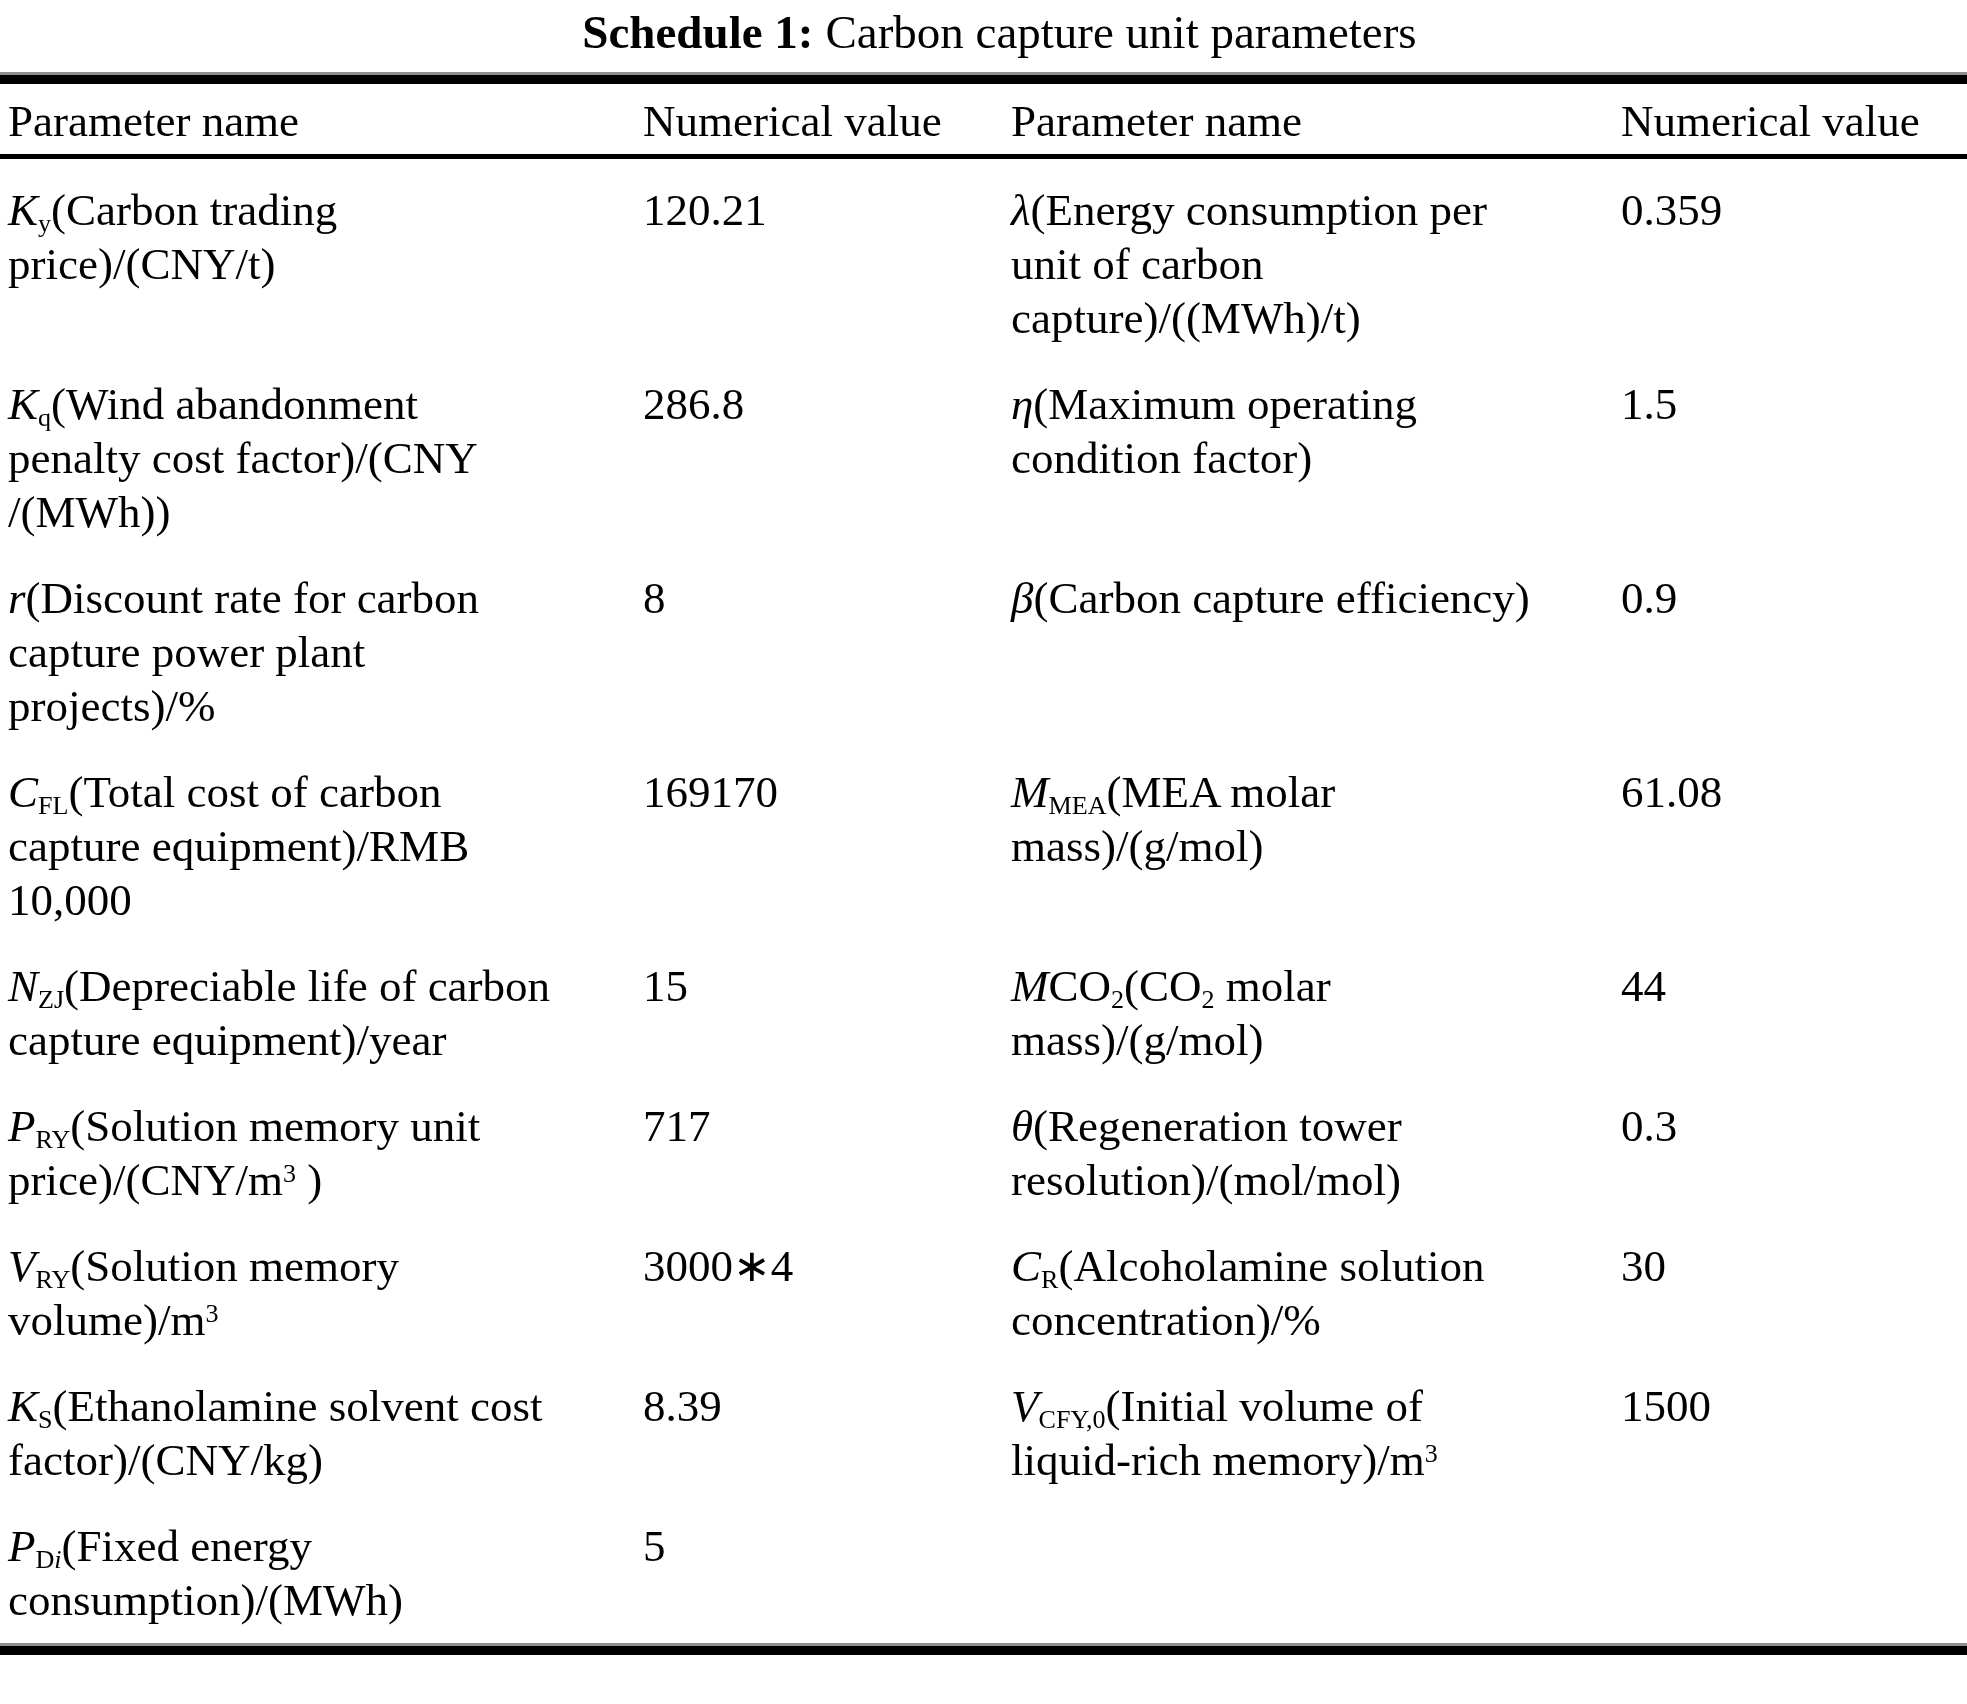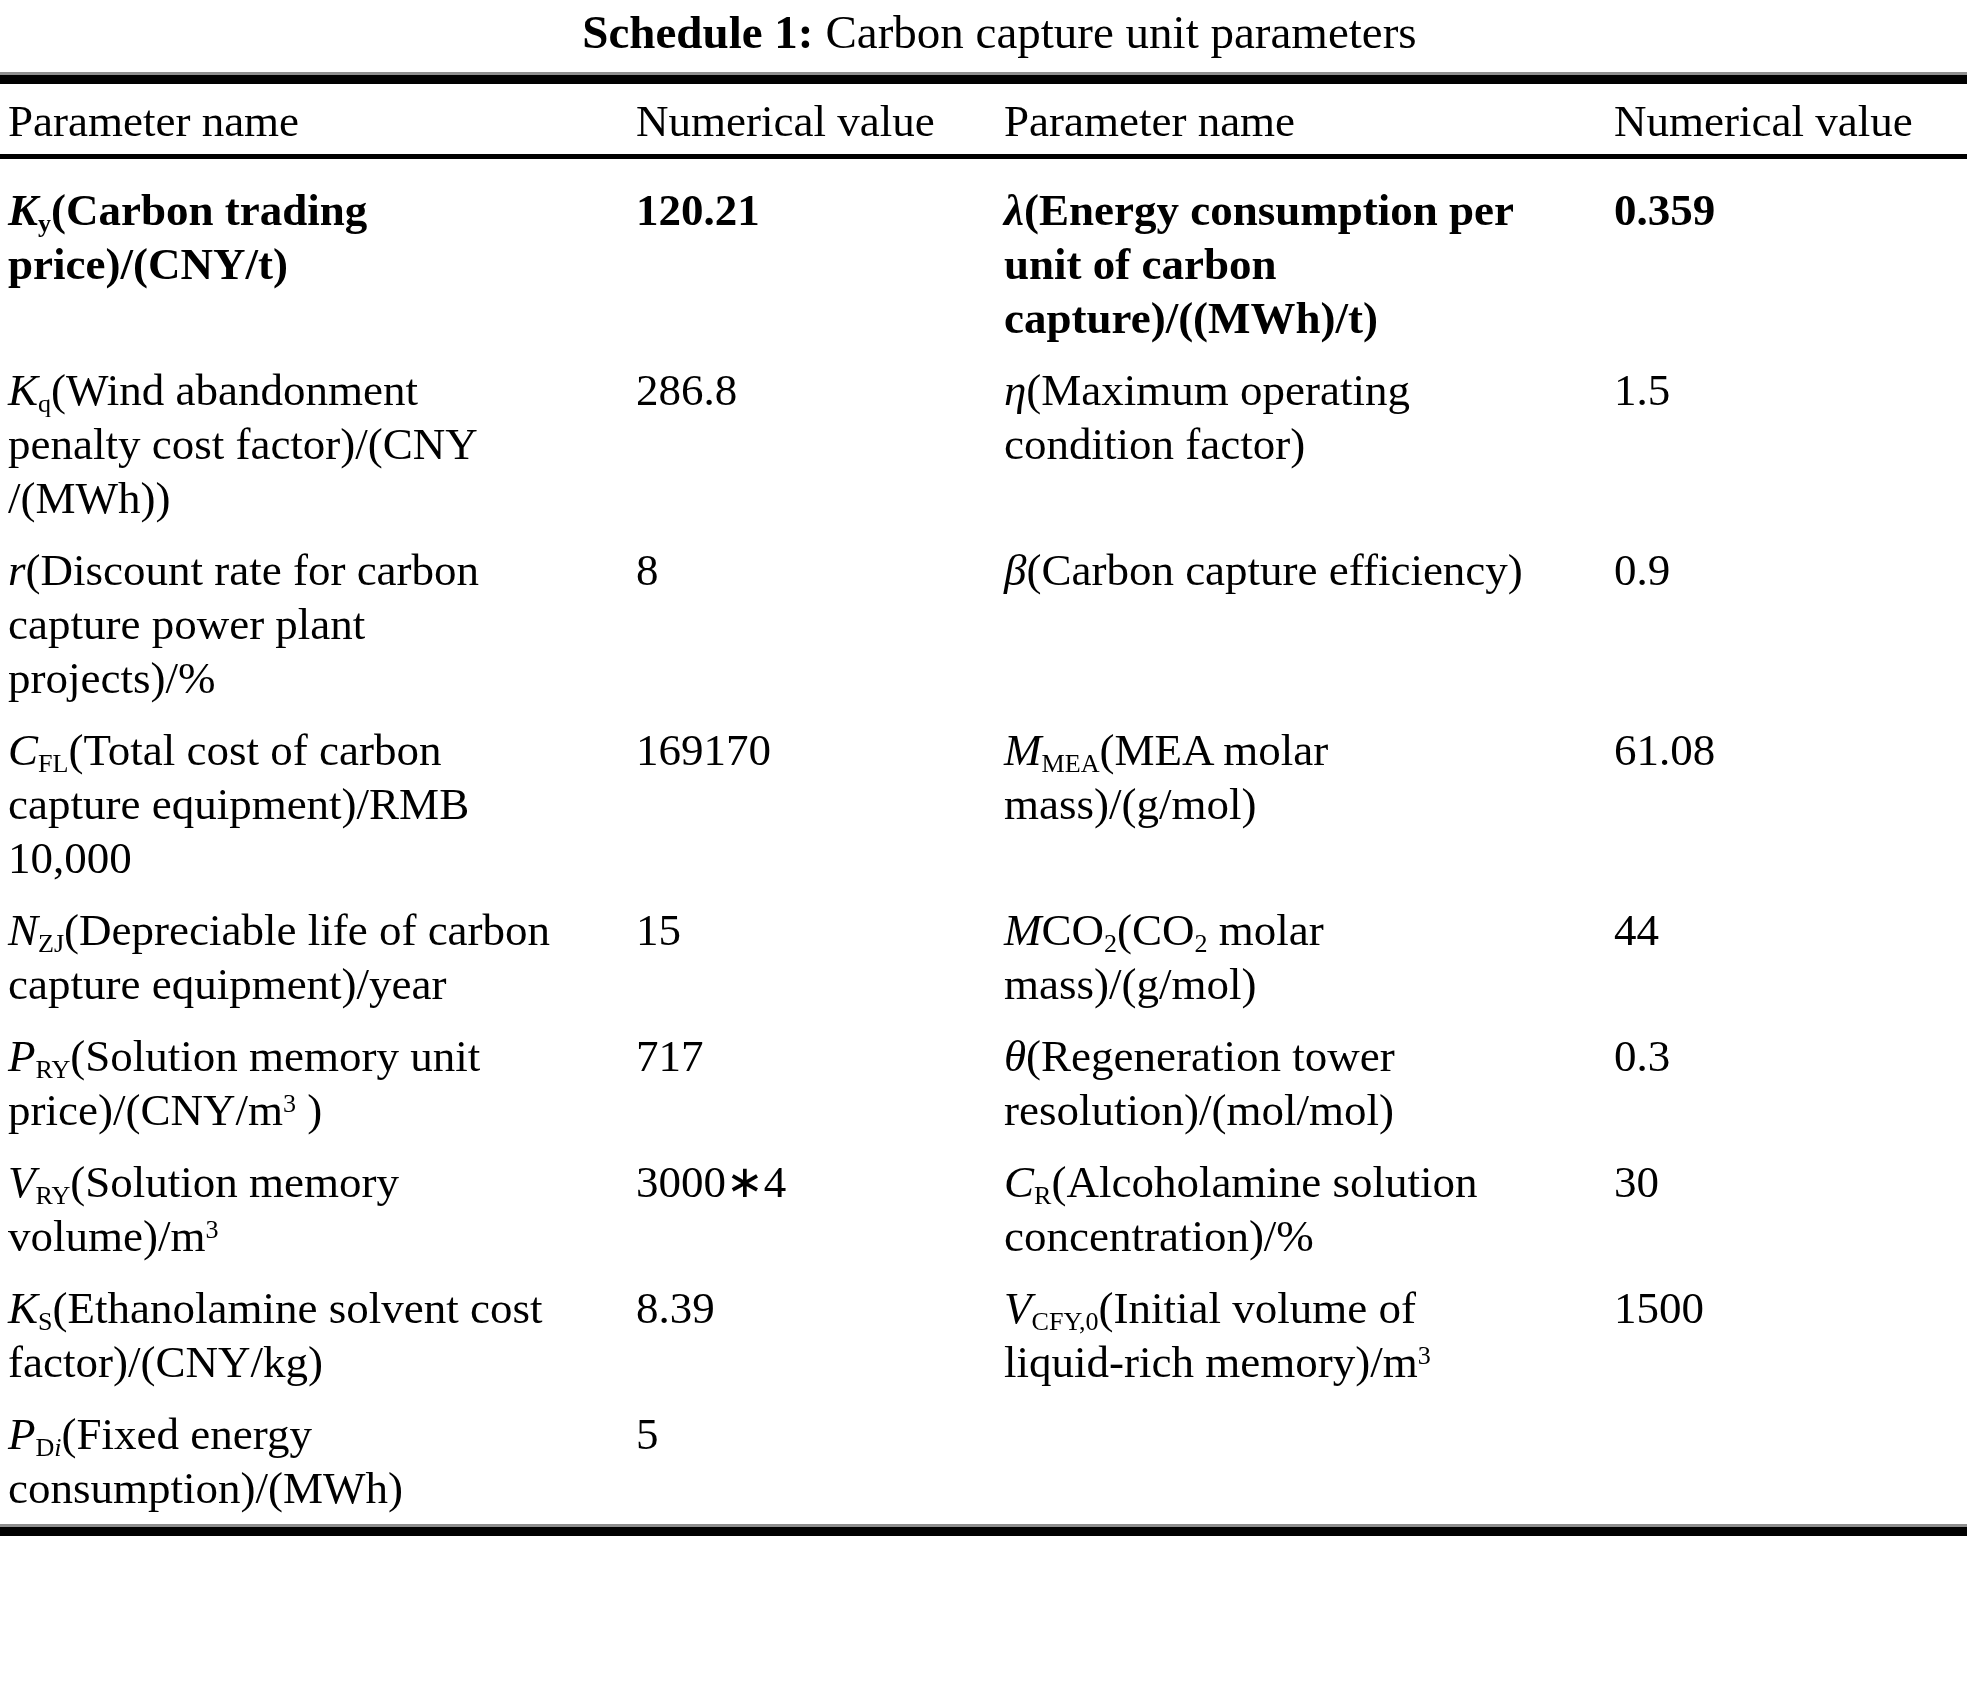--- a/index.html
+++ b/index.html
@@ -21,26 +21,26 @@
   .rule-thick{height:9px;background:#000000;}
   table.params{
     width:1967px;border-collapse:collapse;table-layout:fixed;
     font-size:45px;line-height:54px;
   }
   col.c1{width:627px;}
   col.c2{width:368px;}
   col.c3{width:610px;}
   col.c4{width:362px;}
   th,td{
-    padding:9px;margin:4px;text-align:left;vertical-align:top;
+    padding:16px;margin:4px;text-align:left;vertical-align:top;
     font-weight:normal;white-space:nowrap;overflow:visible;
   }
   td.first,th.first{padding-left:8px;}
   thead th{padding-top:10px;padding-bottom:6px;border-bottom:5px solid #000;}
-  tbody tr.row-0 td{padding-top:24px;font-weight:bold;}
+  tbody tr.row-0 td{padding-top:24px;}
   sub{font-size:58%;line-height:0;position:relative;top:.28em;vertical-align:baseline;}
   sup{font-size:58%;line-height:0;position:relative;top:-.5em;vertical-align:baseline;}
   i{font-style:italic;}
 </style>
 </head>
 <body>
 
 <div class="page">
 
   <div class="caption">

